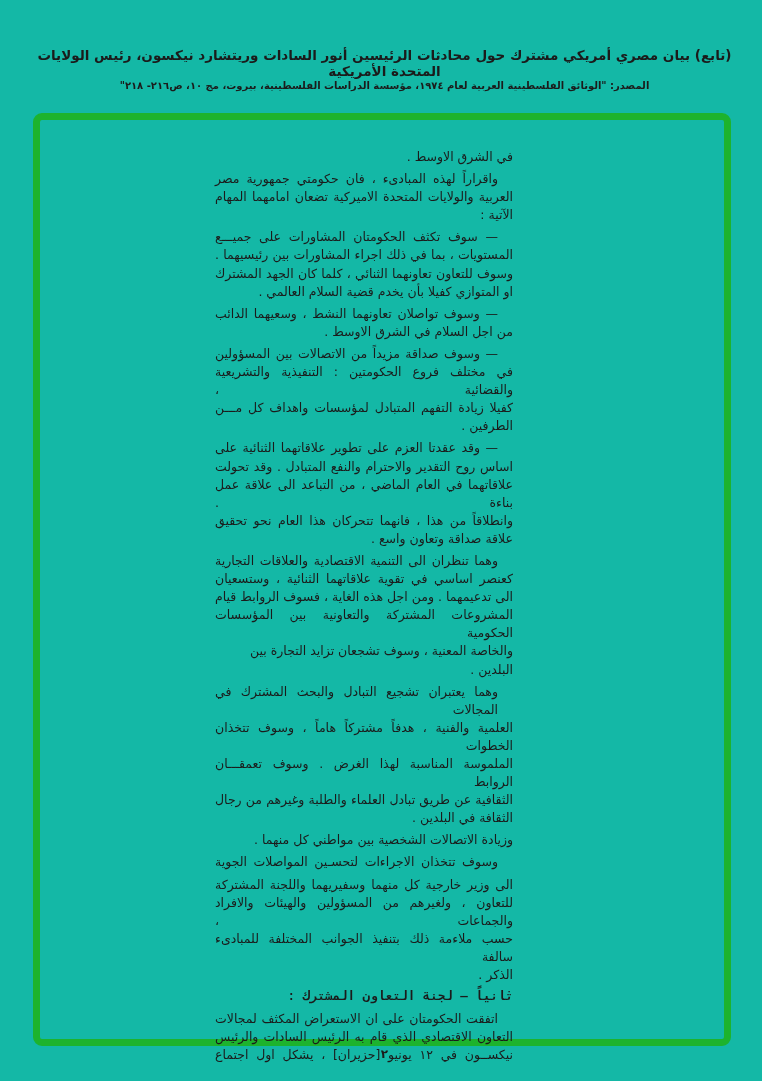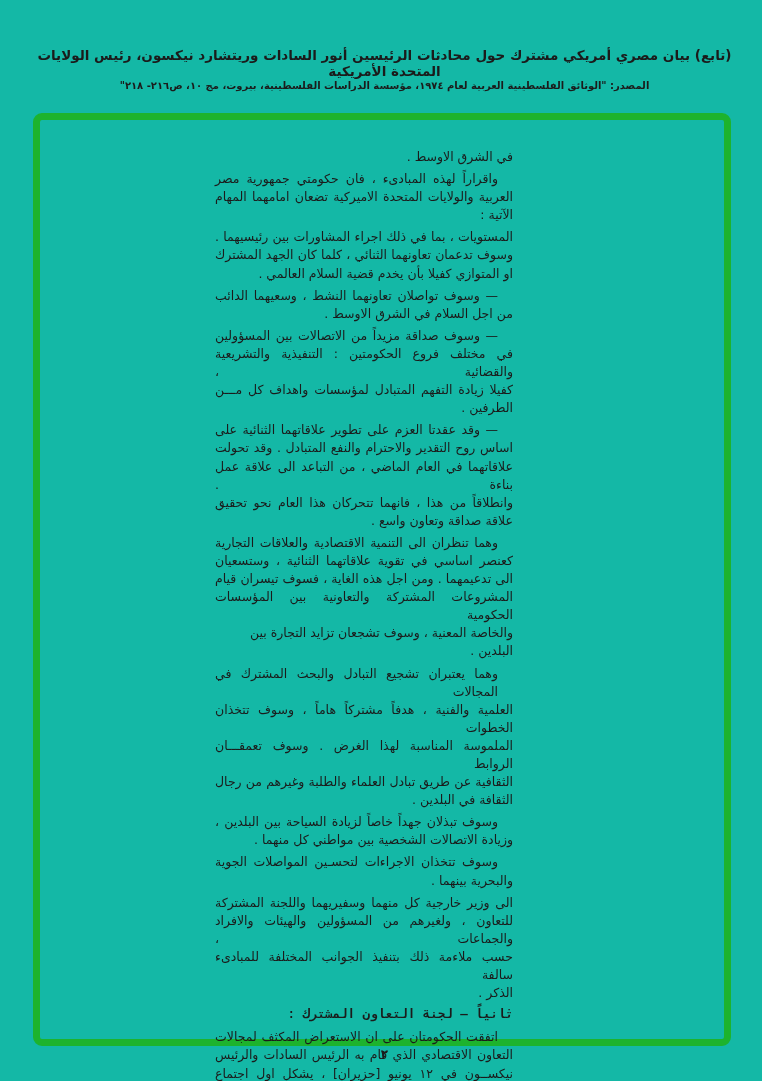--- a/index.html
+++ b/index.html
@@ -49,22 +49,23 @@
   <div class="body-text">
       <div class="para">
         <div class="line">في الشرق الاوسط .</div>
       </div>
       <div class="para">
         <div class="line justify indent">واقراراً لهذه المبادىء ، فان حكومتي جمهورية مصر</div>
         <div class="line justify">العربية والولايات المتحدة الاميركية تضعان امامهما المهام</div>
         <div class="line">الآتية :</div>
       </div>
       <div class="para">
+        <div class="line justify indent">— سوف تكثف الحكومتان المشاورات على جميـــع</div>
         <div class="line justify">المستويات ، بما في ذلك اجراء المشاورات بين رئيسيهما .</div>
-        <div class="line justify">وسوف تدعمان تعاونهما الثنائي ، كلما كان الجهد المشترك</div>
+        <div class="line justify">وسوف للتعاون تعاونهما الثنائي ، كلما كان الجهد المشترك</div>
         <div class="line">او المتوازي كفيلا بأن يخدم قضية السلام العالمي .</div>
       </div>
       <div class="para">
         <div class="line justify indent">— وسوف تواصلان تعاونهما النشط ، وسعيهما الدائب</div>
         <div class="line">من اجل السلام في الشرق الاوسط .</div>
       </div>
       <div class="para">
         <div class="line justify indent">— وسوف صداقة مزيداً من الاتصالات بين المسؤولين</div>
         <div class="line justify">في مختلف فروع الحكومتين : التنفيذية والتشريعية والقضائية ،</div>
         <div class="line justify">كفيلا زيادة التفهم المتبادل لمؤسسات واهداف كل مـــن</div>
@@ -73,38 +74,36 @@
       <div class="para">
         <div class="line justify indent">— وقد عقدتا العزم على تطوير علاقاتهما الثنائية على</div>
         <div class="line justify">اساس روح التقدير والاحترام والنفع المتبادل . وقد تحولت</div>
         <div class="line justify">علاقاتهما في العام الماضي ، من التباعد الى علاقة عمل بناءة .</div>
         <div class="line justify">وانطلاقاً من هذا ، فانهما تتحركان هذا العام نحو تحقيق</div>
         <div class="line">علاقة صداقة وتعاون واسع .</div>
       </div>
       <div class="para">
         <div class="line justify indent">وهما تنظران الى التنمية الاقتصادية والعلاقات التجارية</div>
         <div class="line justify">كعنصر اساسي في تقوية علاقاتهما الثنائية ، وستسعيان</div>
-        <div class="line justify">الى تدعيمهما . ومن اجل هذه الغاية ، فسوف تيسران قيام</div>
+        <div class="line justify">الى تدعيمهما . ومن اجل هذه الغاية ، فسوف الروابط قيام</div>
         <div class="line justify">المشروعات المشتركة والتعاونية بين المؤسسات الحكومية</div>
         <div class="line">والخاصة المعنية ، وسوف تشجعان تزايد التجارة بين البلدين .</div>
       </div>
       <div class="para">
         <div class="line justify indent">وهما يعتبران تشجيع التبادل والبحث المشترك في المجالات</div>
         <div class="line justify">العلمية والفنية ، هدفاً مشتركاً هاماً ، وسوف تتخذان الخطوات</div>
         <div class="line justify">الملموسة المناسبة لهذا الغرض . وسوف تعمقـــان الروابط</div>
         <div class="line justify">الثقافية عن طريق تبادل العلماء والطلبة وغيرهم من رجال</div>
         <div class="line">الثقافة في البلدين .</div>
       </div>
       <div class="para">
-        <div class="line justify indent">وسوف تبذلان جهداً خاصاً لزيادة السياحة بين البلدين ،</div>
         <div class="line">وزيادة الاتصالات الشخصية بين مواطني كل منهما .</div>
       </div>
       <div class="para">
         <div class="line justify indent">وسوف تتخذان الاجراءات لتحسـين المواصلات الجوية</div>
-        <div class="line">والبحرية بينهما .</div>
       </div>
       <div class="para">
         <div class="line justify">الى وزير خارجية كل منهما وسفيريهما واللجنة المشتركة</div>
         <div class="line justify">للتعاون ، ولغيرهم من المسؤولين والهيئات والافراد والجماعات ،</div>
         <div class="line justify">حسب ملاءمة ذلك بتنفيذ الجوانب المختلفة للمبادىء سالفة</div>
         <div class="line">الذكر .</div>
       </div>
       <div class="para">
         <div class="line bold">ثانياً — لجنة التعاون المشترك :</div>
       </div>

